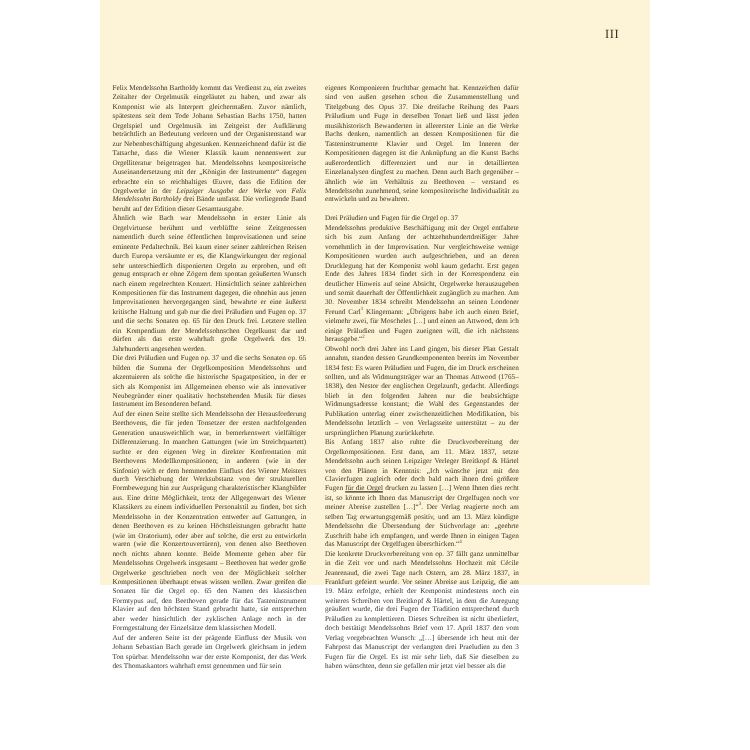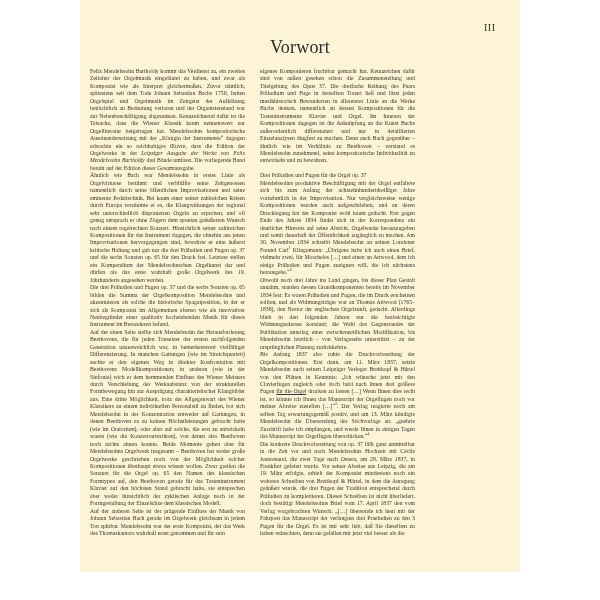--- a/index.html
+++ b/index.html
@@ -1,34 +1,33 @@
 <!DOCTYPE html>
 <html><head>
 <meta charset="utf-8">
 <style>
   html, body { margin:0; padding:0; background:#ffffff; }
   body { width:600px; height:600px; position:relative; overflow:hidden;
          font-family:"Liberation Serif","DejaVu Serif",serif; color:#3a3328; }
-  .page { position:absolute; left:80px; top:0; width:440px; height:572px; background:#fdf3d6; }
+  .page { position:absolute; left:80px; top:0; width:440px; height:468px; background:#fdf3d6; }
   .page-number { position:absolute; left:404px; top:22px; font-size:10px; letter-spacing:0.5px; color:#3a3328; }
   .title { position:absolute; left:0; width:440px; top:37px; text-align:center; font-size:18px; color:#2f2a22; letter-spacing:0.2px; }
   .col { position:absolute; top:68px; width:155px; font-size:5.75px; line-height:7.45px; text-align:justify; hyphens:auto; color:#3c352a; }
   .col.left { left:10px; }
   .col.right { left:180px; }
   .col p { margin:0; text-indent:0; }
   .col h2 { margin:7.45px 0 0 0; font-size:5.75px; font-weight:normal; line-height:7.45px; }
   .col em { font-style:italic; }
   .col u { text-decoration:underline; }
 </style>
 </head>
 <body>
 
 <div class="page">
   <div class="page-number">III</div>
-  <h1 class="title" style="margin:0;font-weight:normal;">Vorwort</h1>
 
   <div class="col left" id="left-col">
       <p><span>Felix Mendelssohn Bartholdy kommt das Verdienst zu, ein zweites Zeitalter der Orgelmusik eingeläutet zu haben, und zwar als Komponist wie als Interpret gleichermaßen. Zuvor nämlich, spätestens seit dem Tode Johann Sebastian Bachs 1750, hatten Orgelspiel und Orgelmusik im Zeitgeist der Aufklärung beträchtlich an Bedeutung verloren und der Organistenstand war zur Nebenbeschäftigung abgesunken. Kennzeichnend dafür ist die Tatsache, dass die Wiener Klassik kaum nennenswert zur Orgelliteratur beigetragen hat. Mendelssohns kompositorische Auseinandersetzung mit der „Königin der Instrumente“ dagegen erbrachte ein so reichhaltiges Œuvre, dass die Edition der Orgelwerke in der </span><em>Leipziger Ausgabe der Werke von Felix Mendelssohn Bartholdy</em><span> drei Bände umfasst. Die vorliegende Band beruht auf der Edition dieser Gesamtausgabe.</span></p>
       <p><span>Ähnlich wie Bach war Mendelssohn in erster Linie als Orgelvirtuose berühmt und verblüffte seine Zeitgenossen namentlich durch seine öffentlichen Improvisationen und seine eminente Pedaltechnik. Bei kaum einer seiner zahlreichen Reisen durch Europa versäumte er es, die Klangwirkungen der regional sehr unterschiedlich disponierten Orgeln zu erproben, und oft genug entsprach er ohne Zögern dem spontan geäußerten Wunsch nach einem regelrechten Konzert. Hinsichtlich seiner zahlreichen Kompositionen für das Instrument dagegen, die ohnehin aus jenen Improvisationen hervorgegangen sind, bewahrte er eine äußerst kritische Haltung und gab nur die drei Präludien und Fugen op. 37 und die sechs Sonaten op. 65 für den Druck frei. Letztere stellen ein Kompendium der Mendelssohnschen Orgelkunst dar und dürfen als das erste wahrhaft große Orgelwerk des 19. Jahrhunderts angesehen werden.</span></p>
       <p><span>Die drei Präludien und Fugen op. 37 und die sechs Sonaten op. 65 bilden die Summa der Orgelkomposition Mendelssohns und akzentuieren als solche die historische Spagatposition, in der er sich als Komponist im Allgemeinen ebenso wie als innovativer Neubegründer einer qualitativ hochstehenden Musik für dieses Instrument im Besonderen befand.</span></p>
       <p><span>Auf der einen Seite stellte sich Mendelssohn der Herausforderung Beethovens, die für jeden Tonsetzer der ersten nachfolgenden Generation unausweichlich war, in bemerkenswert vielfältiger Differenzierung. In manchen Gattungen (wie im Streichquartett) suchte er den eigenen Weg in direkter Konfrontation mit Beethovens Modellkompositionen; in anderen (wie in der Sinfonie) wich er dem hemmenden Einfluss des Wiener Meisters durch Verschiebung der Werksubstanz von der strukturellen Formbewegung hin zur Ausprägung charakteristischer Klangbilder aus. Eine dritte Möglichkeit, trotz der Allgegenwart des Wiener Klassikers zu einem individuellen Personalstil zu finden, bot sich Mendelssohn in der Konzentration entweder auf Gattungen, in denen Beethoven es zu keinen Höchstleistungen gebracht hatte (wie im Oratorium), oder aber auf solche, die erst zu entwickeln waren (wie die Konzertouvertüren), von denen also Beethoven noch nichts ahnen konnte. Beide Momente gehen aber für Mendelssohns Orgelwerk insgesamt – Beethoven hat weder große Orgelwerke geschrieben noch von der Möglichkeit solcher Kompositionen überhaupt etwas wissen wollen. Zwar greifen die Sonaten für die Orgel op. 65 den Namen des klassischen Formtypus auf, den Beethoven gerade für das Tasteninstrument Klavier auf den höchsten Stand gebracht hatte, sie entsprechen aber weder hinsichtlich der zyklischen Anlage noch in der Formgestaltung der Einzelsätze dem klassischen Modell.</span></p>
       <p><span>Auf der anderen Seite ist der prägende Einfluss der Musik von Johann Sebastian Bach gerade im Orgelwerk gleichsam in jedem Ton spürbar. Mendelssohn war der erste Komponist, der das Werk des Thomaskantors wahrhaft ernst genommen und für sein</span></p>
     </div>
   <div class="col right" id="right-col">
       <p><span>eigenes Komponieren fruchtbar gemacht hat. Kennzeichen dafür sind von außen gesehen schon die Zusammenstellung und Titelgebung des Opus 37. Die dreifache Reihung des Paars Präludium und Fuge in derselben Tonart ließ und lässt jeden musikhistorisch Bewanderten in allererster Linie an die Werke Bachs denken, namentlich an dessen Kompositionen für die Tasteninstrumente Klavier und Orgel. Im Inneren der Kompositionen dagegen ist die Anknüpfung an die Kunst Bachs außerordentlich differenziert und nur in detaillierten Einzelanalysen dingfest zu machen. Denn auch Bach gegenüber – ähnlich wie im Verhältnis zu Beethoven – verstand es Mendelssohn zunehmend, seine kompositorische Individualität zu entwickeln und zu bewahren.</span></p>

